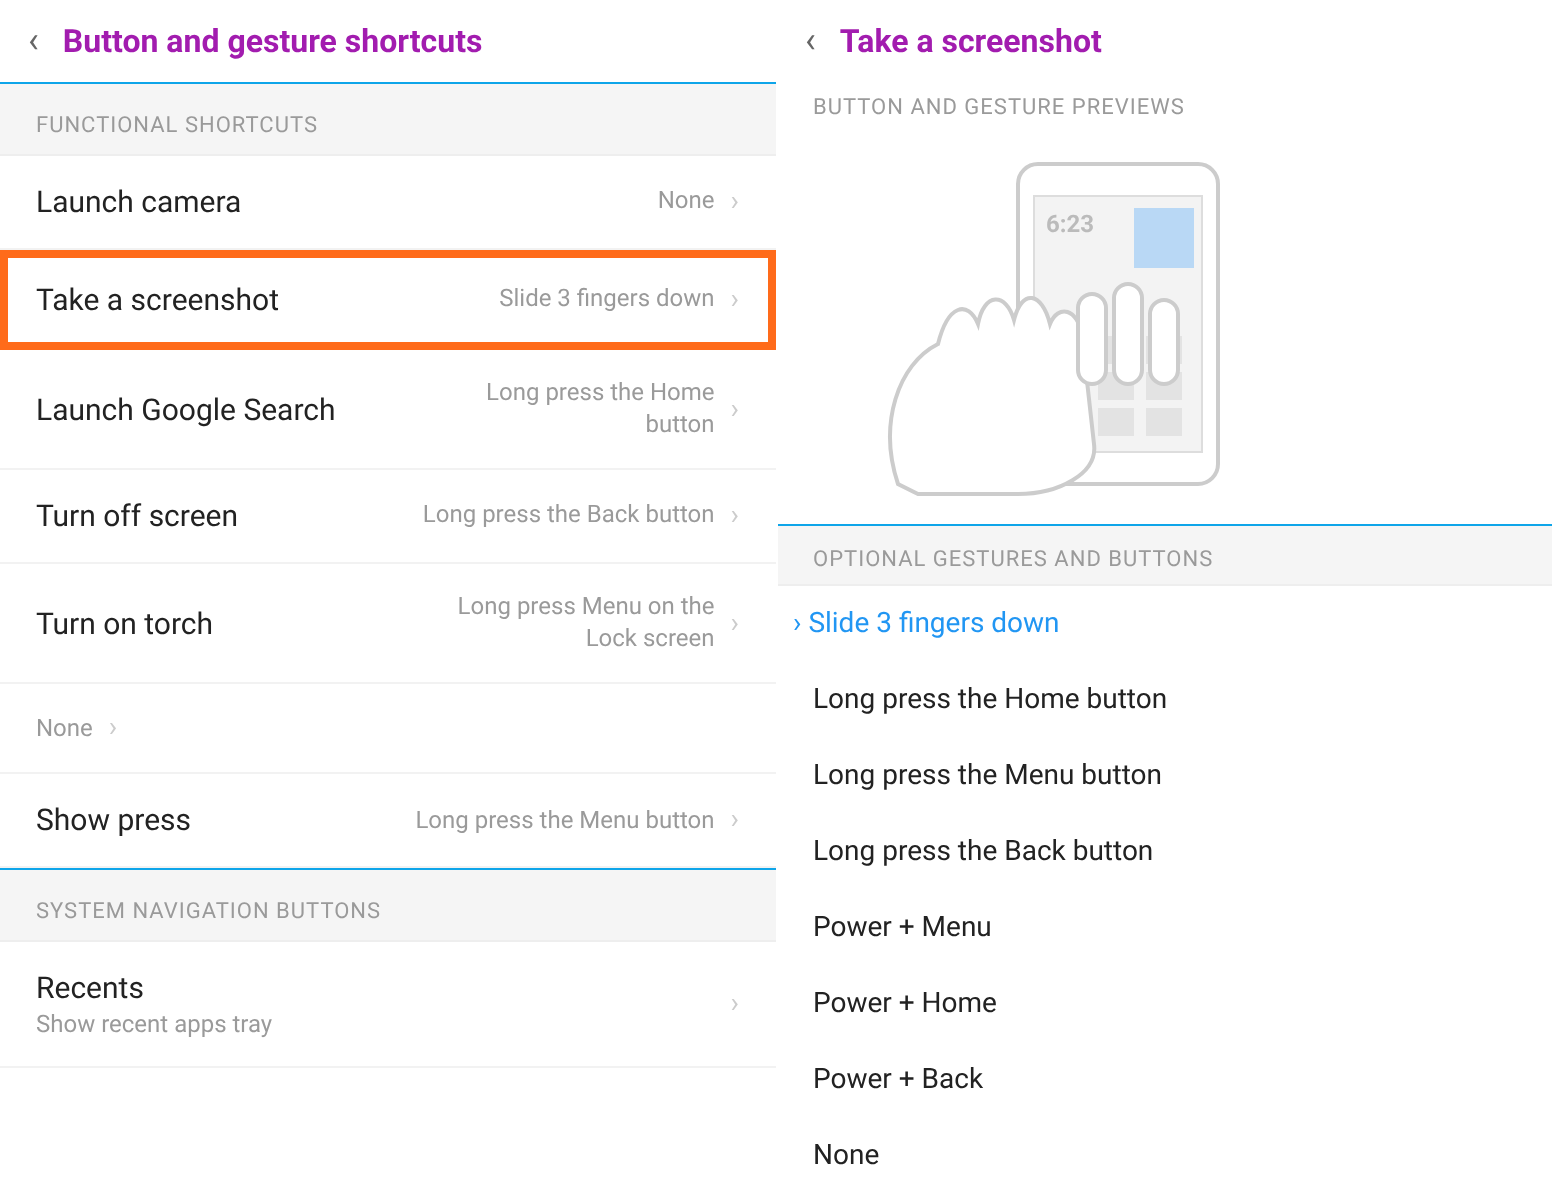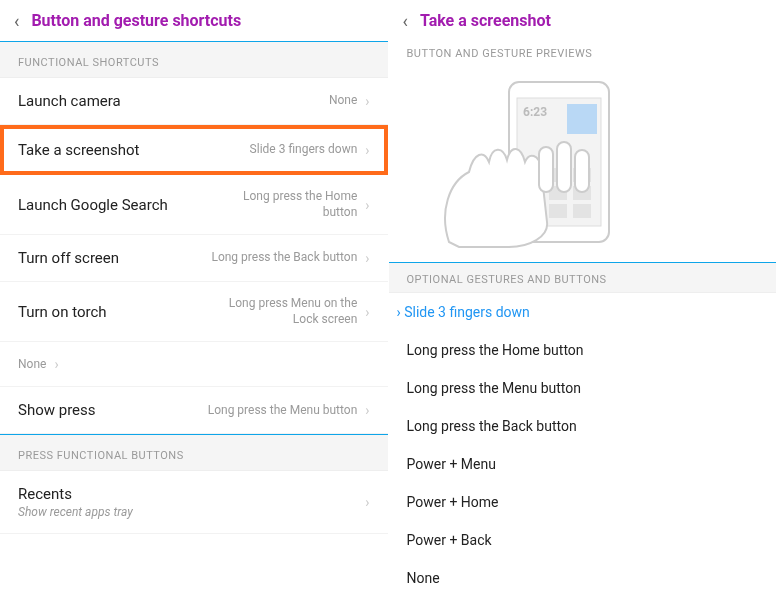--- a/index.html
+++ b/index.html
@@ -56,21 +56,20 @@
     .row .label {
       flex: 1;
       font-size: 15px;
       color: #222;
     }
     .row .label .sub {
       display: block;
       font-size: 12px;
       color: #9a9a9a;
       margin-top: 2px;
-      font-style: italic;
     }
     .row .value {
       font-size: 12px;
       color: #9a9a9a;
       text-align: right;
       max-width: 150px;
       margin-right: 8px;
       line-height: 1.3;
     }
     .row .chev {
@@ -154,21 +153,21 @@
     <div class="value">None</div>
     <div class="chev">›</div>
   </div>
 
   <div class="row">
     <div class="label">Show press</div>
     <div class="value">Long press the Menu button</div>
     <div class="chev">›</div>
   </div>
 
-  <div class="section-header">PRESS FUNCTIONAL BUTTONS</div>
+  <div class="section-header">SYSTEM NAVIGATION BUTTONS</div>
 
   <div class="row">
     <div class="label">
       <span>Recents</span>
       <span class="sub">Show recent apps tray</span>
     </div>
     <div class="chev">›</div>
   </div>
 
 </div>

